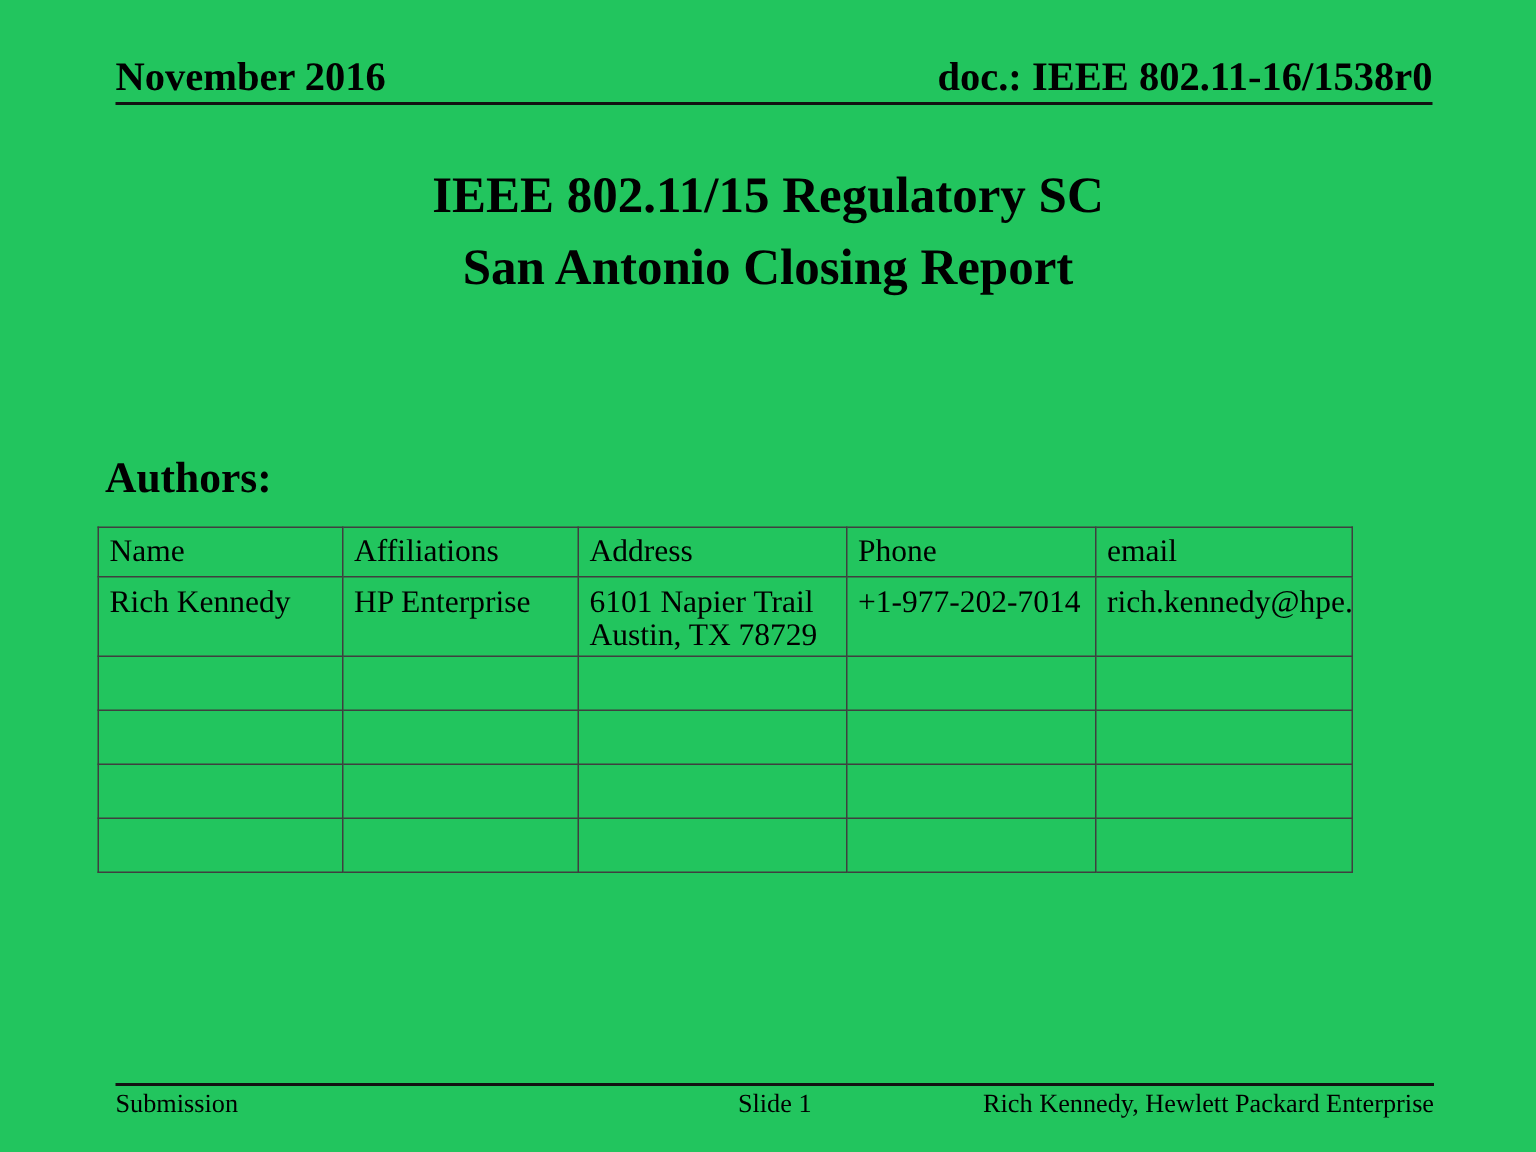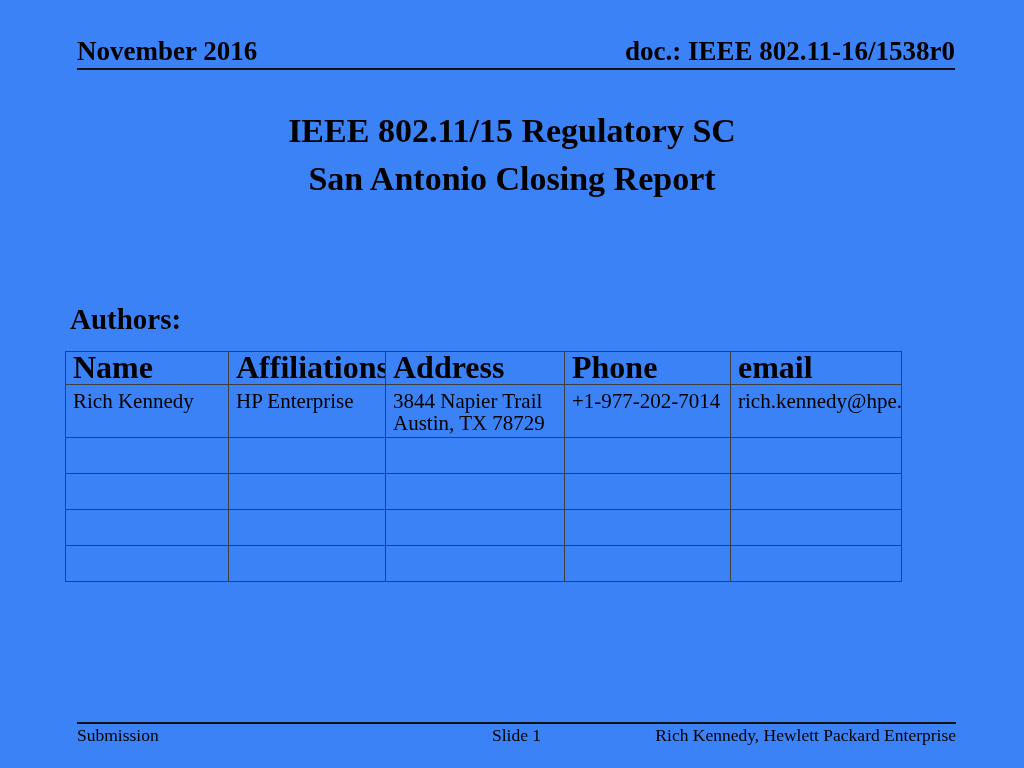--- a/index.html
+++ b/index.html
@@ -4,21 +4,21 @@
 <style>
   html, body {
     margin: 0;
     padding: 0;
     background: #ffffff;
   }
   .slide {
     position: relative;
     width: 1024px;
     height: 768px;
-    background: #3b82f6;
+    background: #22c55e;
     color: #000000;
     font-family: "Liberation Serif", "DejaVu Serif", serif;
     overflow: hidden;
   }
 
   
   .header {
     position: absolute;
     top: 36px;
     left: 77px;
@@ -77,22 +77,22 @@
     table-layout: fixed;
   }
   table.authors th,
   table.authors td {
     border: 1.5px solid #3f3f3f;
     vertical-align: top;
     padding: 3px 6px 0 7px;
     overflow: hidden;
   }
   table.authors th {
-    font-size: 32px;
-    font-weight: bold;
+    font-size: 21px;
+    font-weight: normal;
     text-align: left;
     line-height: 28px;
     height: 31px;
     padding-top: 1px;
   }
   table.authors td {
     font-size: 21px;
     line-height: 21.5px;
     padding-top: 6px;
   }
@@ -154,21 +154,21 @@
         <th>Address</th>
         <th>Phone</th>
         <th>email</th>
       </tr>
     </thead>
     <tbody>
       <tr class="data-row">
         <td>Rich Kennedy</td>
         <td>HP Enterprise</td>
         <td>
-          <div>3844 Napier Trail</div>
+          <div>6101 Napier Trail</div>
           <div>Austin, TX 78729</div>
         </td>
         <td>+1-977-202-7014</td>
         <td class="email-cell">rich.kennedy@hpe.com</td>
       </tr>
 
     <tr class="empty-row">
           <td>&nbsp;</td>
           <td>&nbsp;</td>
           <td>&nbsp;</td>

